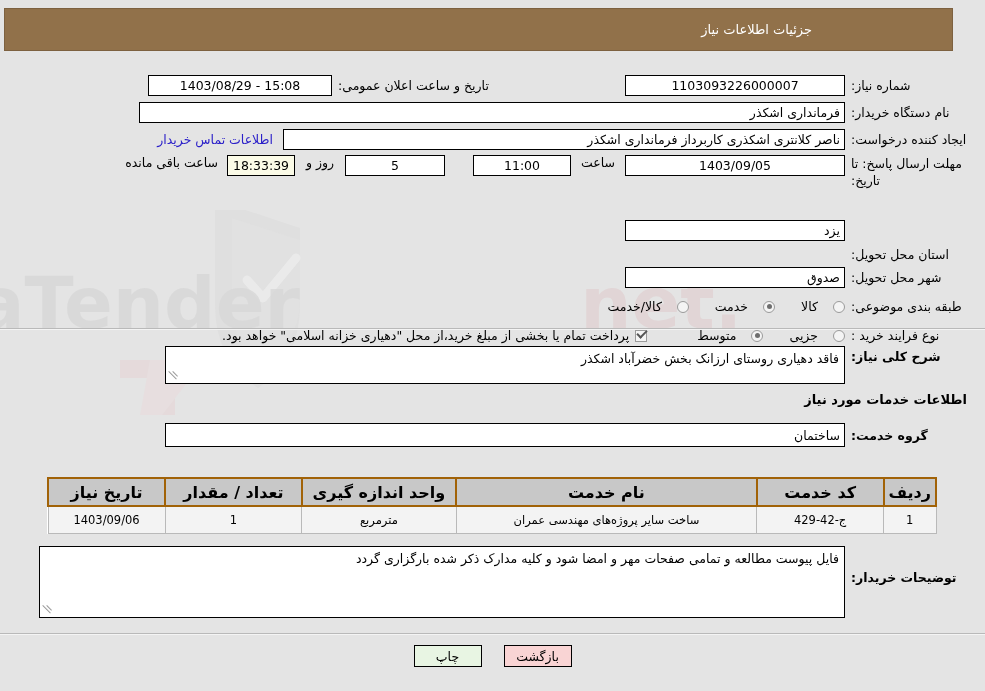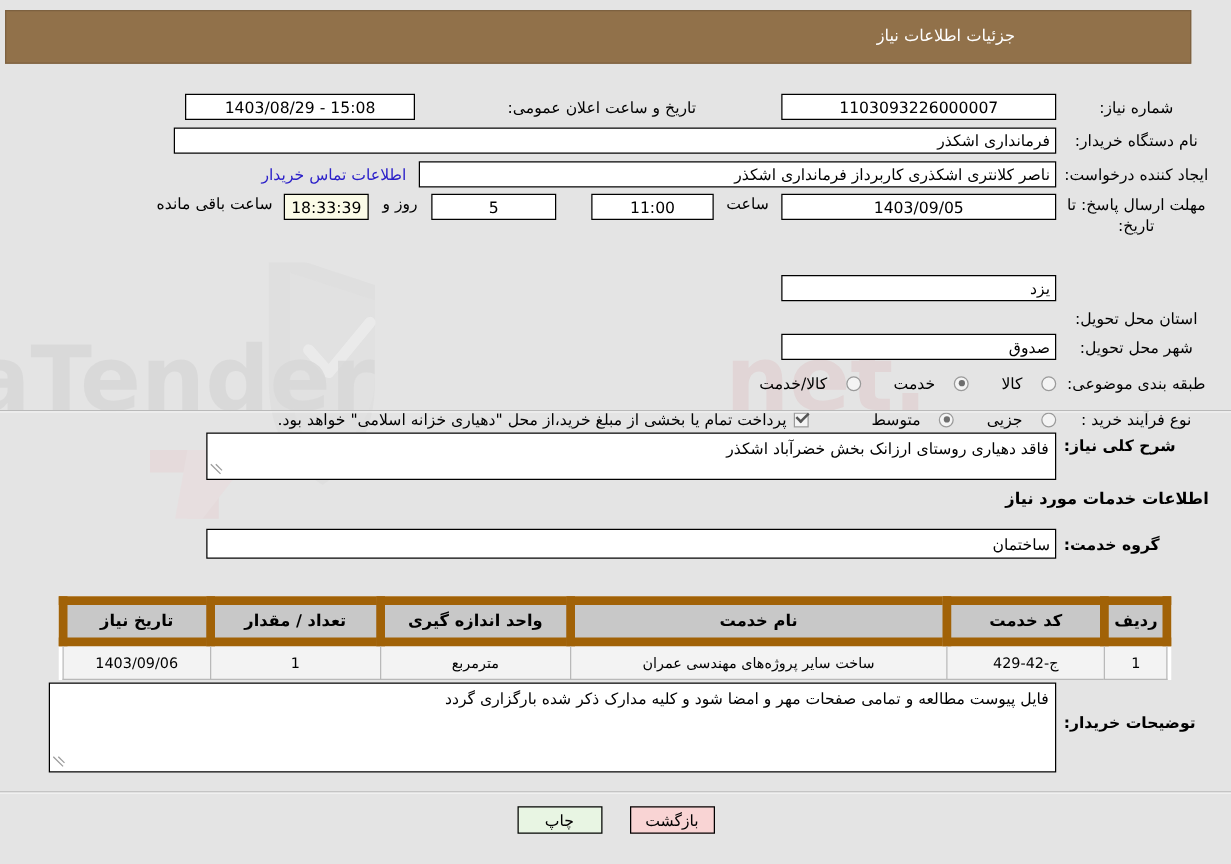--- a/index.html
+++ b/index.html
@@ -63,21 +63,21 @@
 
   .row {
     display: flex;
     align-items: center;
     margin-bottom: 5px;
     min-height: 22px;
   }
   .lbl {
     font-size: 12.5px;
     color: #000;
-    text-align: center;
+    text-align: left;
     padding-left: 6px;
     box-sizing: border-box;
     flex: 0 0 auto;
   }
 
   .field {
     background: #ffffff;
     border: 1px solid #000000;
     box-sizing: border-box;
     height: 21px;
@@ -209,24 +209,24 @@
   
   table.items {
     border-collapse: collapse;
     width: 890px;
     font-size: 11.5px;
     background: #ffffff;
     margin: 0 auto;
   }
   table.items th {
     background: #c8c8c8;
-    border: 7px solid #a16207;
+    border: 2px solid #a16207;
     color: #000;
     font-weight: bold;
-    font-size: 13px;
+    font-size: 16px;
     height: 26px;
     padding: 0 4px;
     text-align: center;
     white-space: nowrap;
   }
   table.items td {
     background: #f3f3f3;
     border: 1px solid #b9b9b9;
     color: #000;
     font-size: 11.5px;
@@ -301,21 +301,21 @@
         <div class="field center" style="width:184px;">15:08 - 1403/08/29</div>
       </div>
 
       <div class="row">
         <div class="lbl" style="width:122px;">نام دستگاه خریدار:</div>
         <div class="field right" style="width:706px;">فرمانداری اشکذر</div>
       </div>
 
       <div class="row">
         <div class="lbl" style="width:122px;">ایجاد کننده درخواست:</div>
-        <div class="field right" style="width:510px;padding-left:24px;">ناصر کلانتری اشکذری کاربرداز فرمانداری اشکذر</div>
+        <div class="field right" style="width:562px;padding-left:24px;">ناصر کلانتری اشکذری کاربرداز فرمانداری اشکذر</div>
         <a class="link" style="margin-right:10px;" href="#">اطلاعات تماس خریدار</a>
       </div>
 
       <div class="row" style="align-items:flex-start;">
         <div class="lbl" style="width:122px; line-height:1.35; padding-top:1px;">مهلت ارسال پاسخ: تا تاریخ:</div>
         <div class="field center" style="width:220px;">1403/09/05</div>
         <div class="plain-txt" style="width:44px; text-align:center;">ساعت</div>
         <div class="field center" style="width:98px;">11:00</div>
         <div class="field center" style="width:100px; margin-right:28px;">5</div>
         <div class="plain-txt" style="width:40px; text-align:center;">روز و</div>

